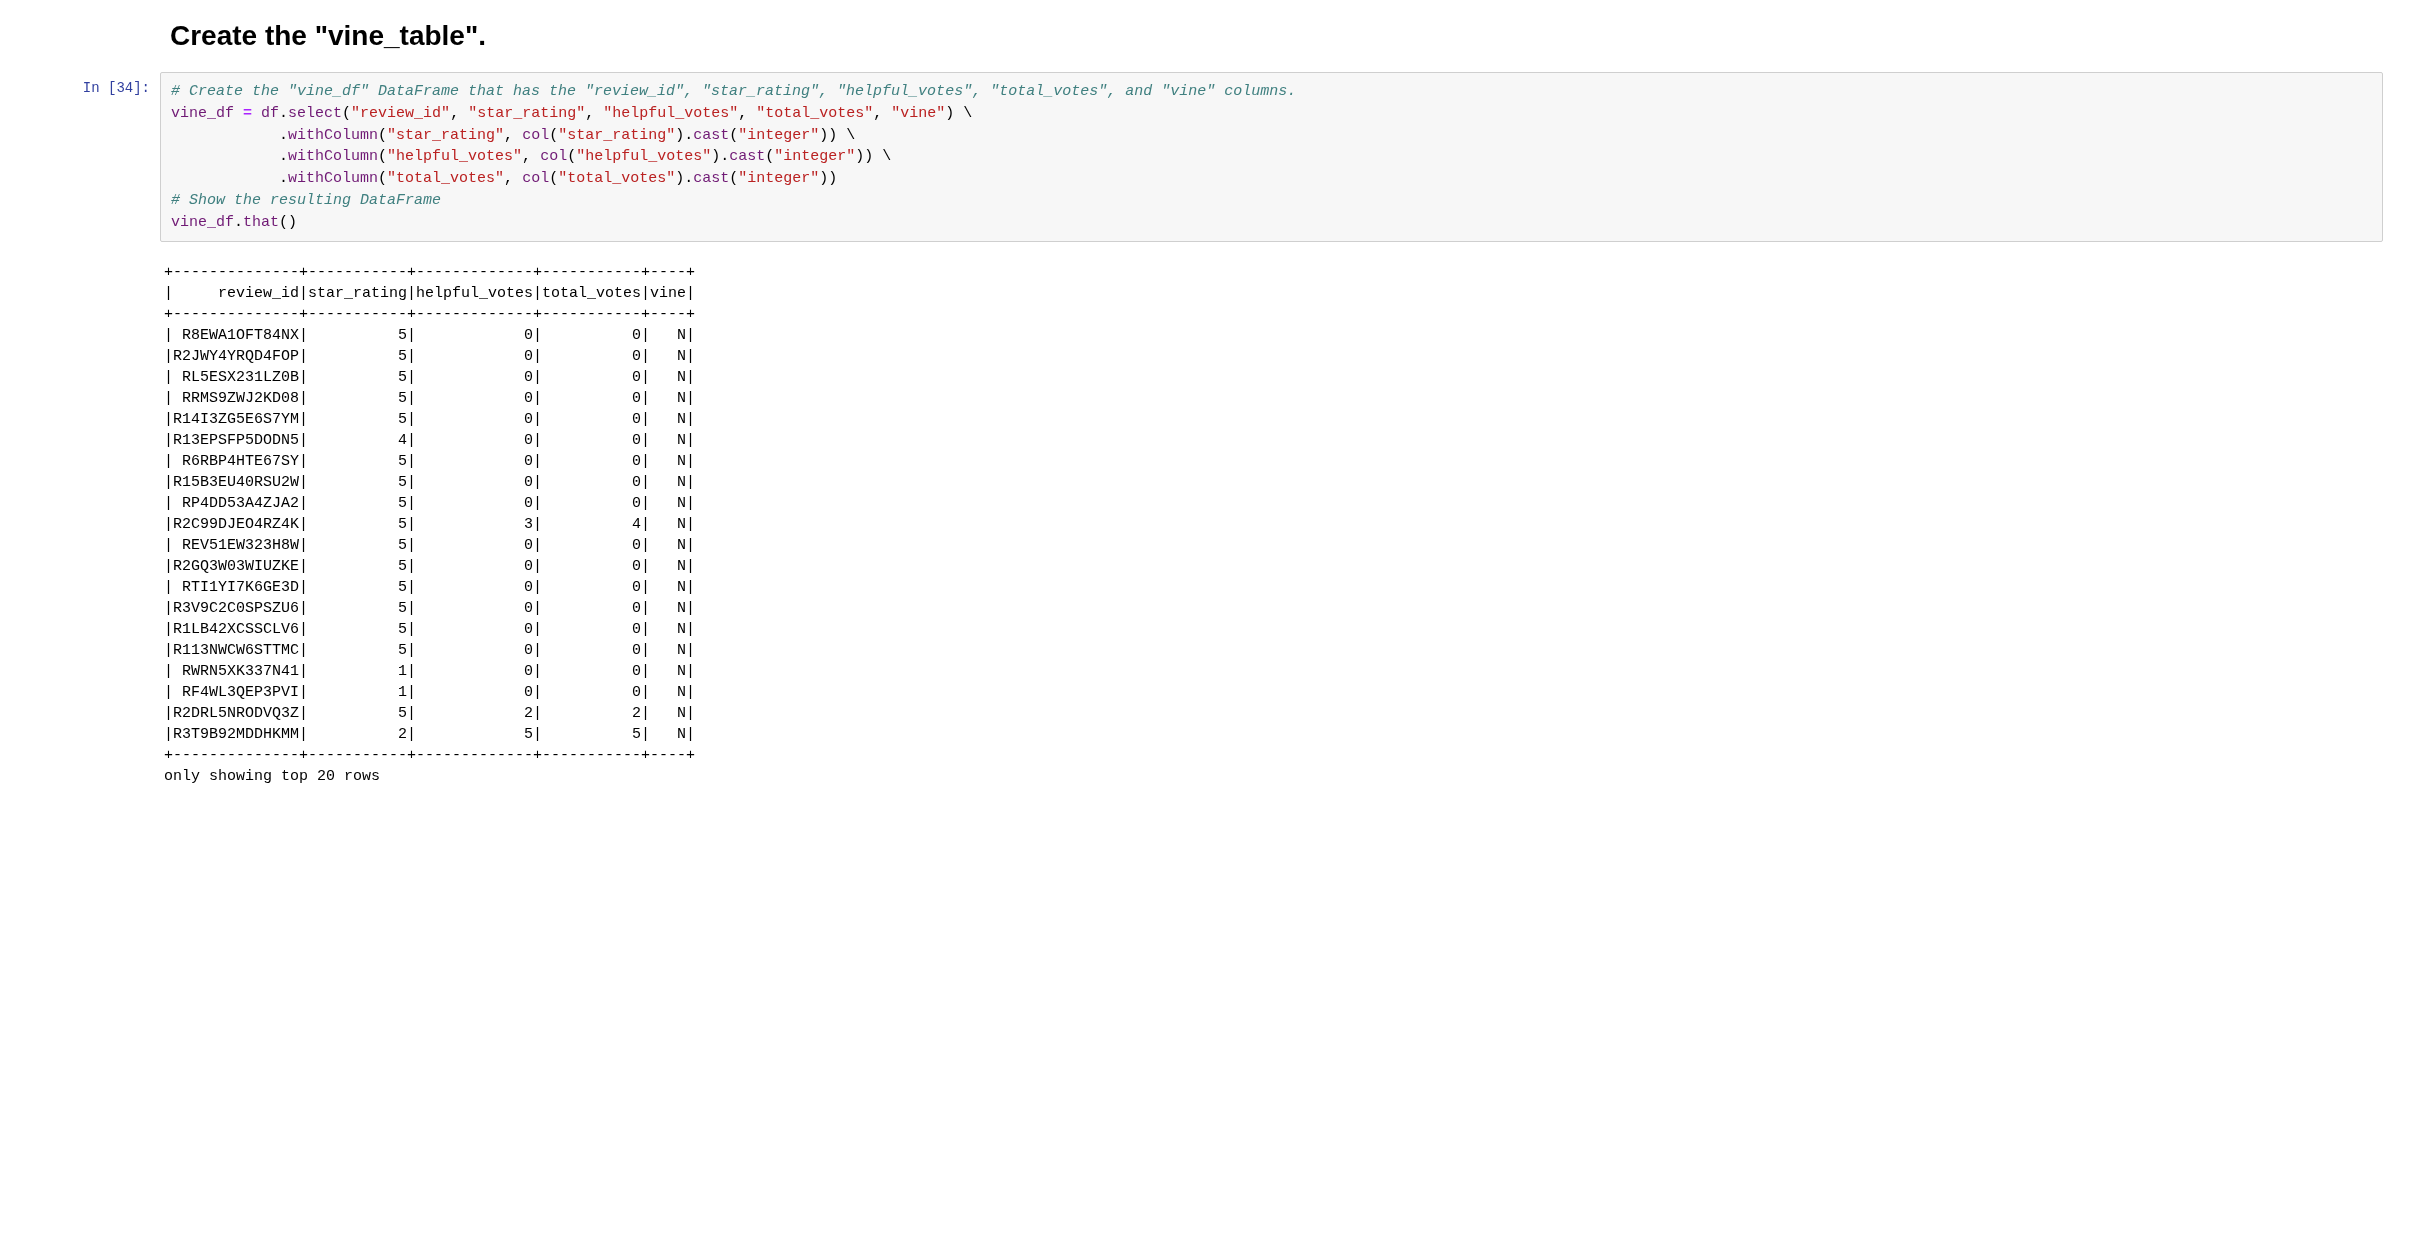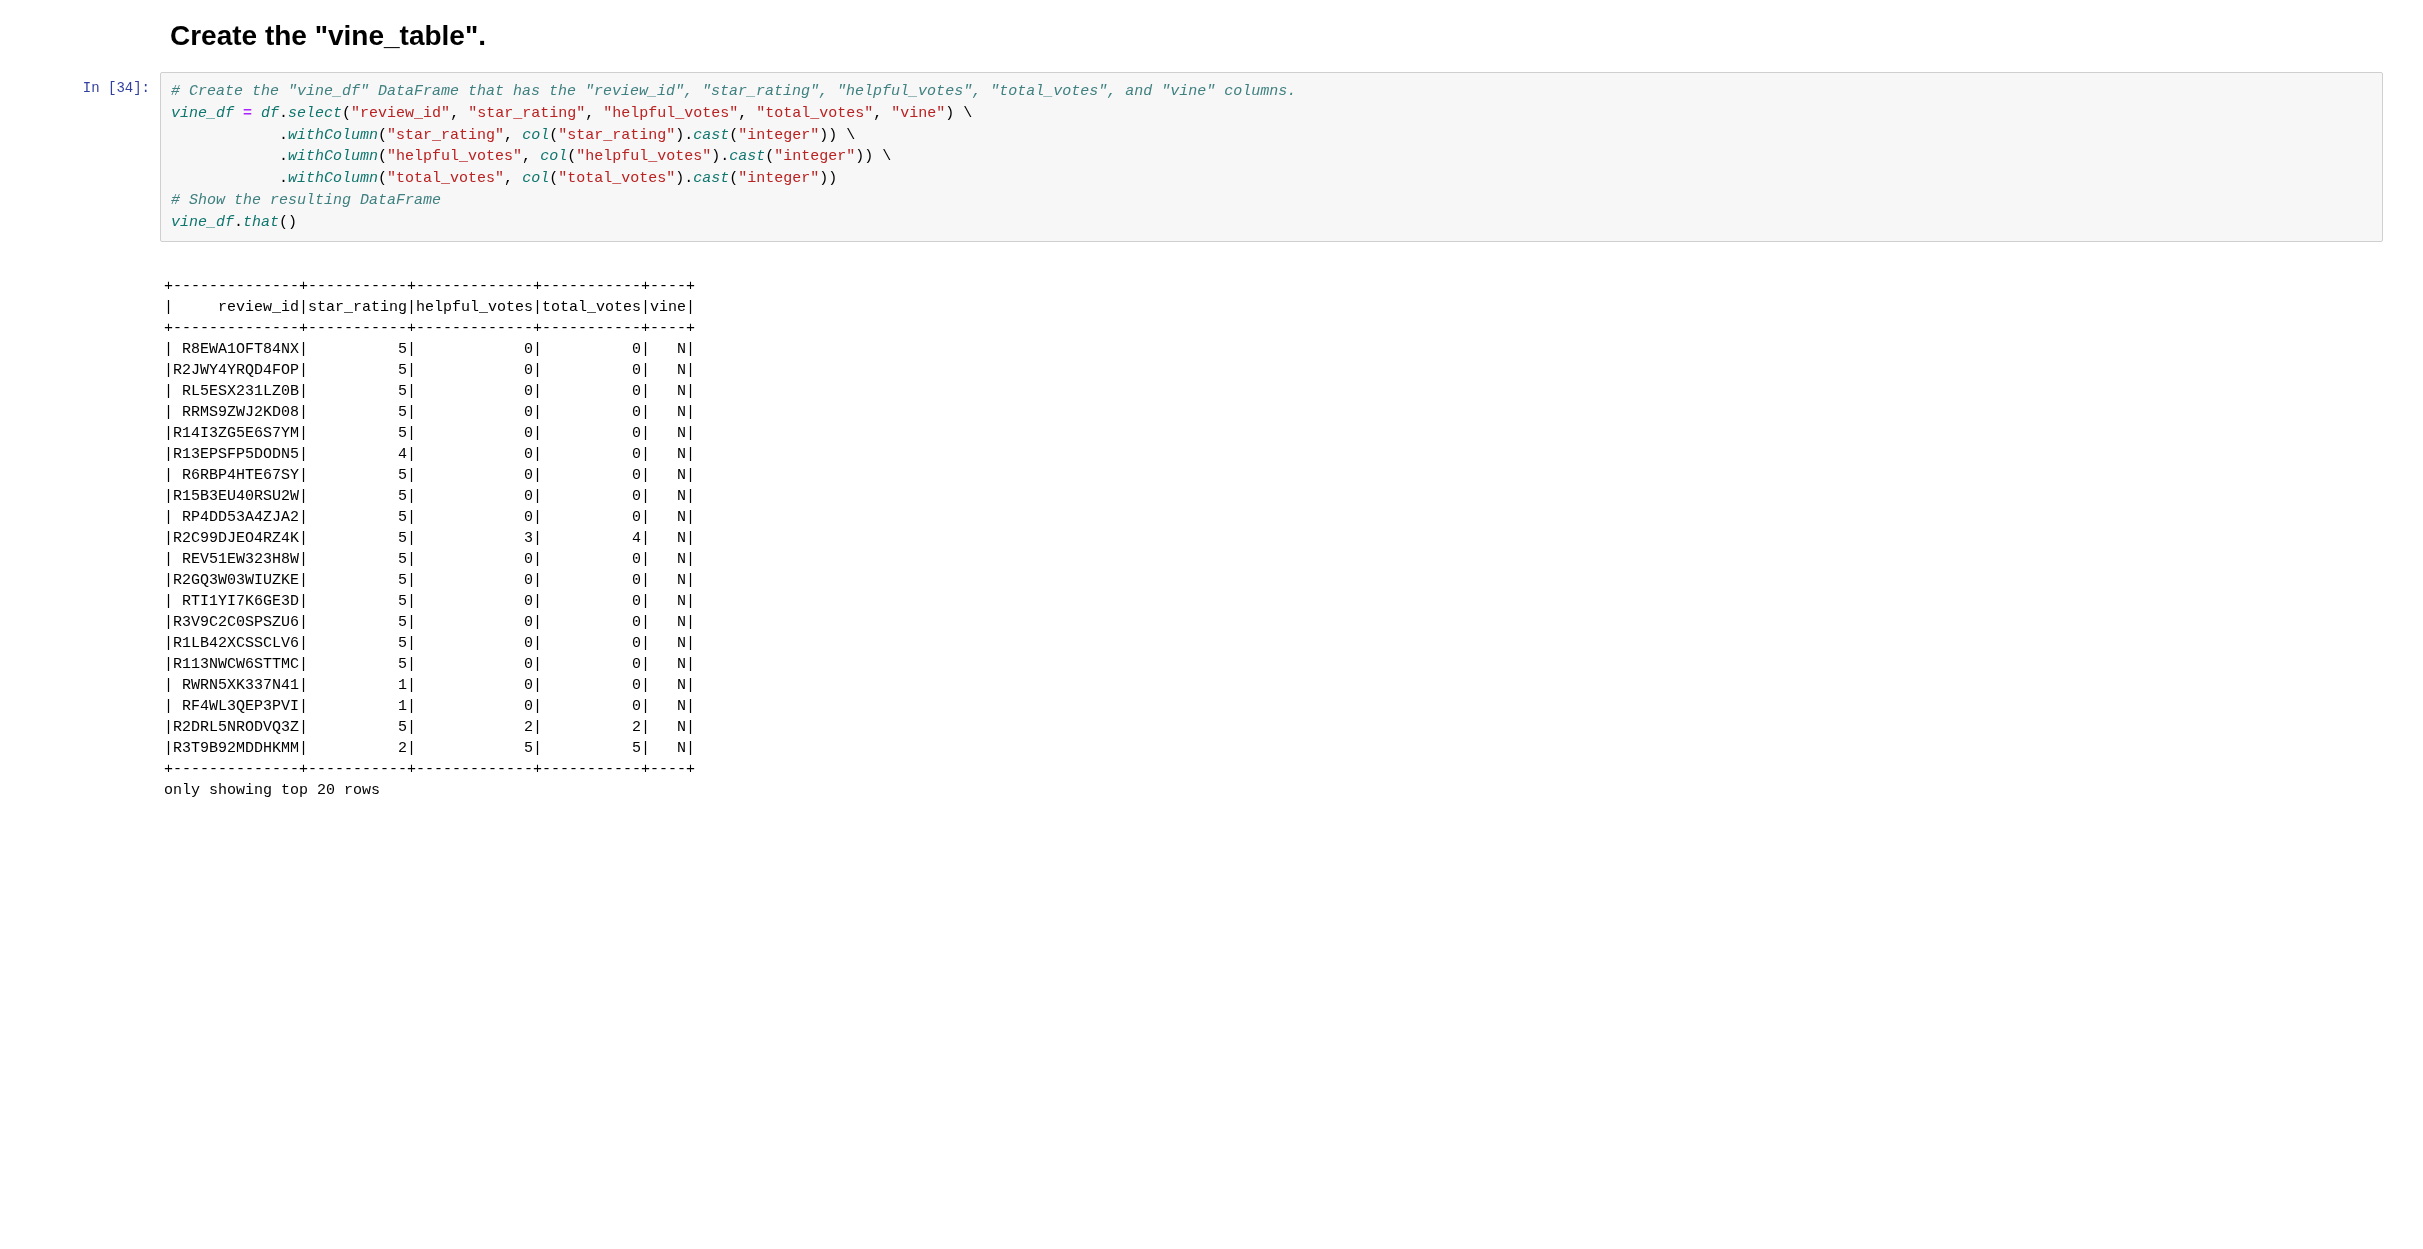--- a/index.html
+++ b/index.html
@@ -17,21 +17,21 @@
       margin-left: 130px;
       margin-bottom: 20px;
     }
     .markdown-cell h2 {
       font-size: 28px;
       font-weight: 700;
       color: #000;
     }
     .cell {
       display: flex;
-      margin-bottom: 26px;
+      margin-bottom: 12px;
     }
     .prompt {
       width: 120px;
       flex-shrink: 0;
       text-align: right;
       padding-right: 10px;
       padding-top: 8px;
       font-family: "SF Mono", Menlo, Consolas, "Courier New", monospace;
       font-size: 14px;
       color: #303f9f;
@@ -52,21 +52,21 @@
       margin-left: 120px;
       font-family: "SF Mono", Menlo, Consolas, "Courier New", monospace;
       font-size: 15px;
       line-height: 1.4;
       white-space: pre;
       color: #000;
       padding: 8px 0 0 4px;
     }
     
     .c  { color: #408080; font-style: italic; } 
-    .n  { color: #0f766e; font-style: italic; }                          
+    .n  { color: #701a75; }                          
     .o  { color: #aa22ff; font-weight: 700; }    
     .p  { color: #000; }                          
     .s  { color: #ba2121; }                       
     .bs { color: #000; }                          
   </style>
 </head>
 <body>
 
 <div class="markdown-cell">
   <h2>Create the "vine_table".</h2>

